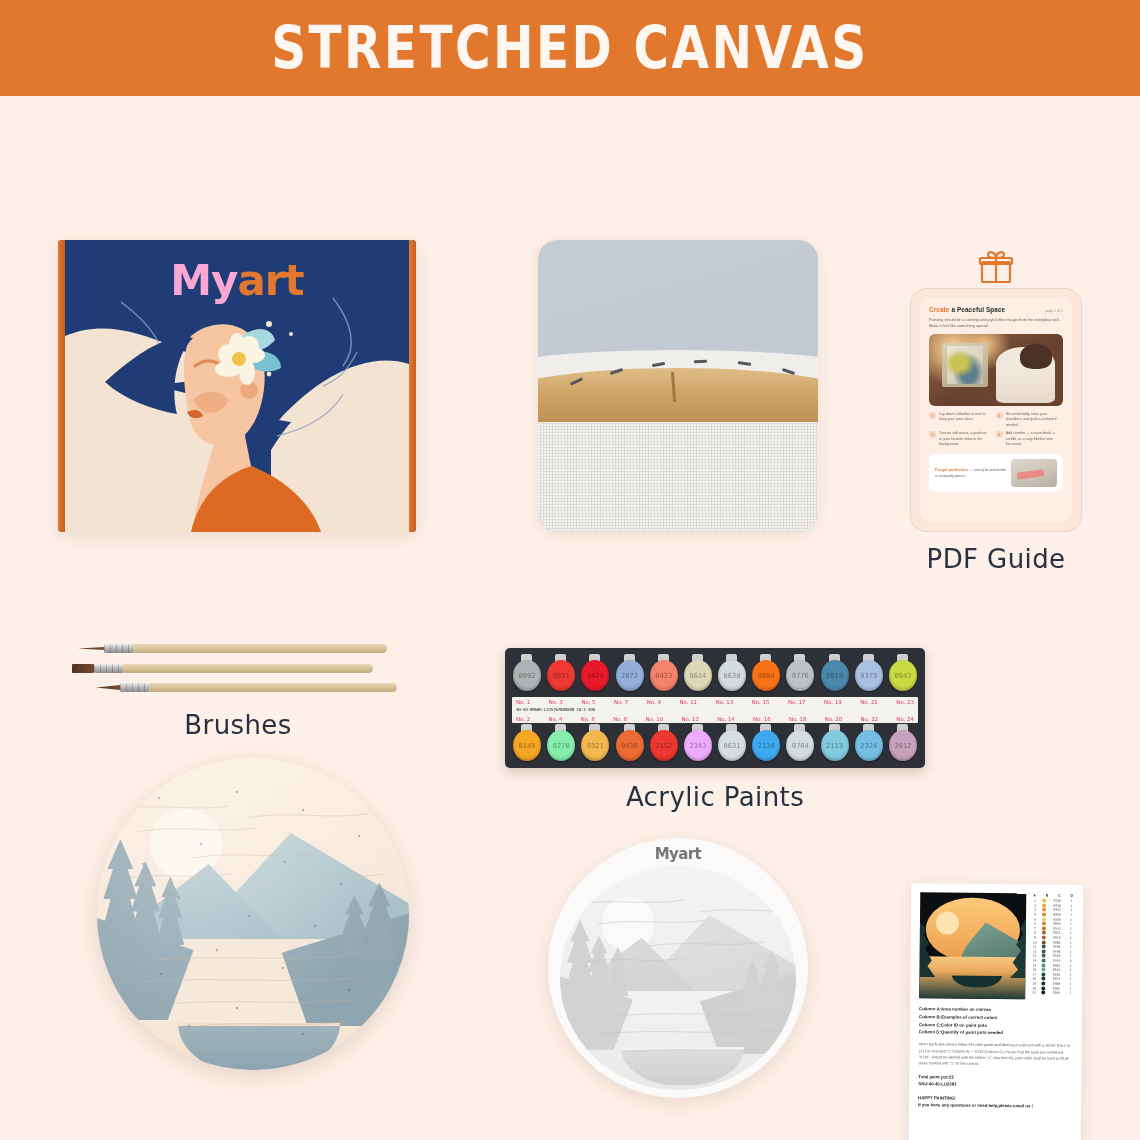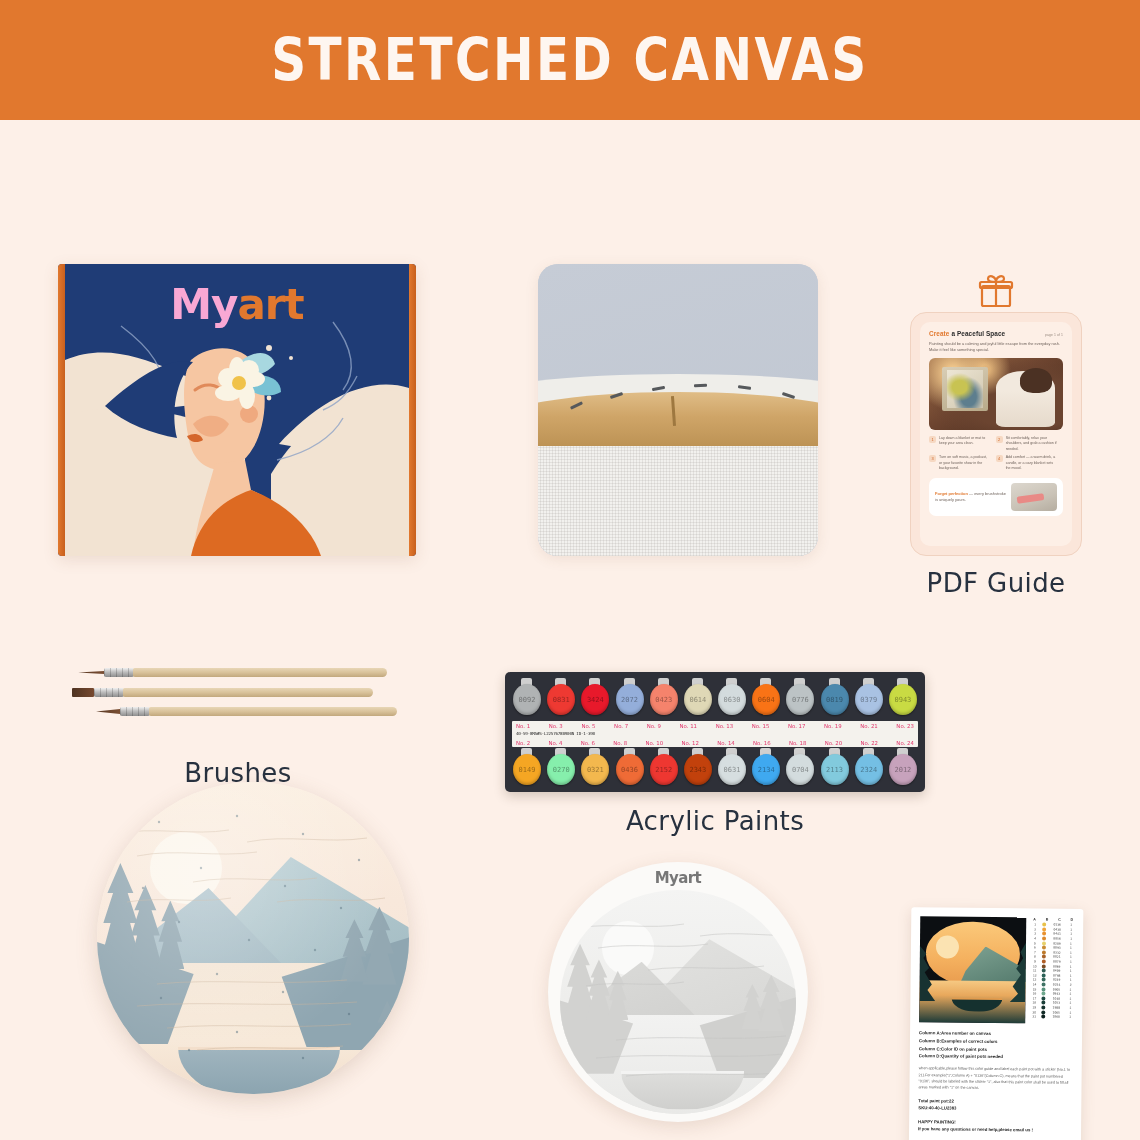--- a/index.html
+++ b/index.html
@@ -10,21 +10,21 @@
     height: 1140px;
     background: #FDF0E8;
     font-family: "Liberation Sans", sans-serif;
     overflow: hidden;
     position: relative;
   }
 
   
   .header {
     width: 1140px;
-    height: 120px;
+    height: 96px;
     background: #E1782E;
     display: flex;
     align-items: center;
     justify-content: center;
   }
   .header-title {
     color: #FEF6F0;
     font-size: 50px;
     font-weight: 700;
     letter-spacing: 2.5px;
@@ -491,21 +491,21 @@
       <div class="br-tip-flat"></div>
       <div class="br-ferrule"></div>
       <div class="br-handle" style="width:250px;"></div>
     </div>
     <div class="brush" style="left:34px; top:47px;">
       <div class="br-tip-fine"></div>
       <div class="br-ferrule"></div>
       <div class="br-handle" style="width:248px;"></div>
     </div>
   </div>
-  <div class="caption" style="left:62px; top:614px; width:352px;margin-top:24px;">Brushes</div>
+  <div class="caption" style="left:62px; top:614px; width:352px;">Brushes</div>
 
   <div class="cell paints-wrap">
     <div class="paint-row" id="paint-top">
         <div class="pot">
           <div class="pot-tab"></div>
           <div class="pot-body" style="background: rgb(176, 179, 180);">
             <span class="pot-code">0092</span>
           </div>
         </div>
         <div class="pot">
@@ -632,21 +632,21 @@
           </div>
         </div>
         <div class="pot">
           <div class="pot-tab"></div>
           <div class="pot-body" style="background: rgb(238, 55, 49);">
             <span class="pot-code">2152</span>
           </div>
         </div>
         <div class="pot">
           <div class="pot-tab"></div>
-          <div class="pot-body" style="background: #c2410c;">
+          <div class="pot-body" style="background: #f0abfc;">
             <span class="pot-code">2343</span>
           </div>
         </div>
         <div class="pot">
           <div class="pot-tab"></div>
           <div class="pot-body" style="background: rgb(214, 222, 224);">
             <span class="pot-code">0631</span>
           </div>
         </div>
         <div class="pot">

